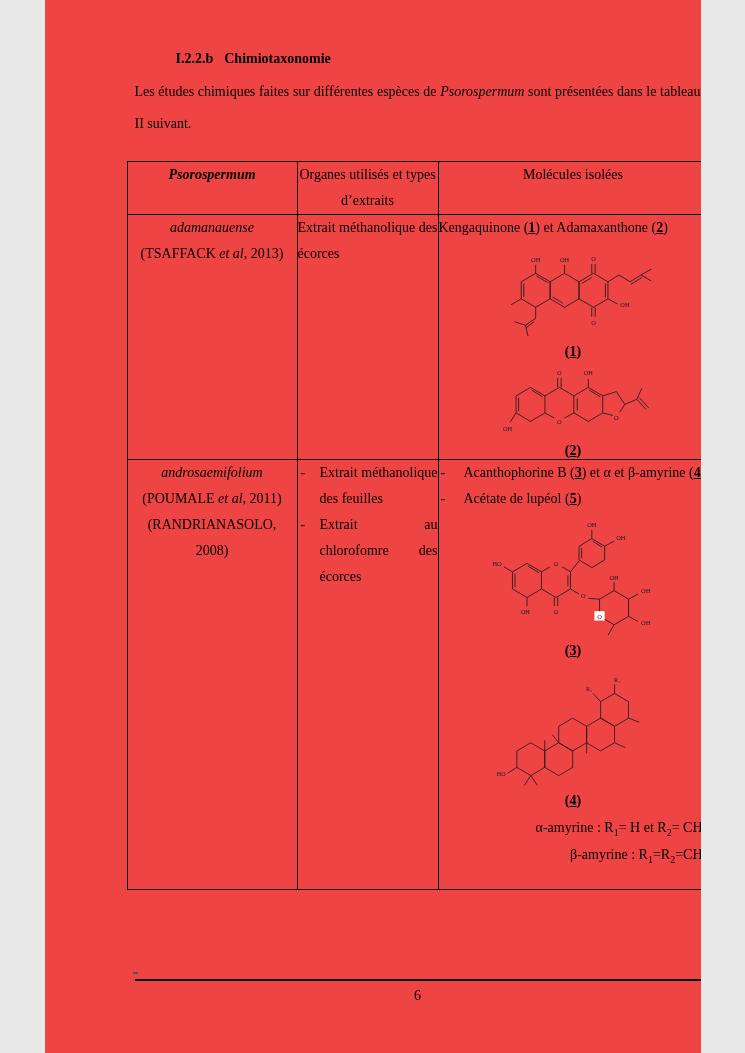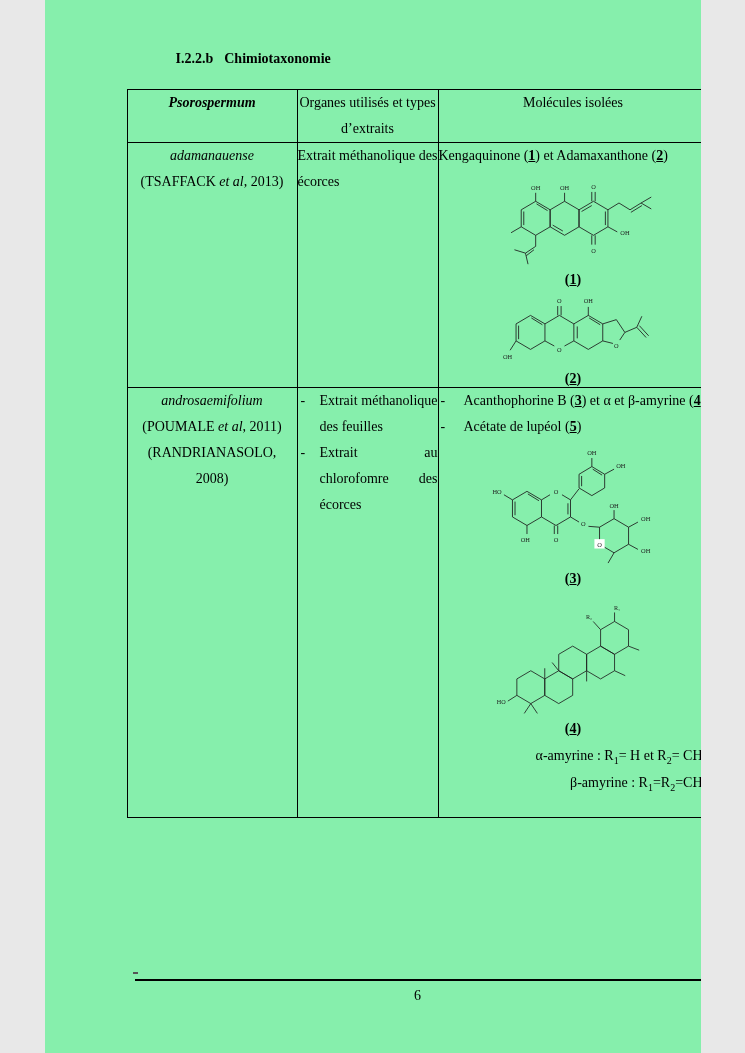--- a/index.html
+++ b/index.html
@@ -1,21 +1,21 @@
 <!DOCTYPE html>
 <html><head>
 <meta charset="utf-8">
 <style>
   * { box-sizing: border-box; }
   html,body { margin:0; padding:0; background:#e8e8e8; }
   .page {
     position: relative;
     width: 656px; height: 1053px;
     margin: 0 auto;
-    background: #86efac;
+    background: #ef4444;
     font-family: "Liberation Serif", "DejaVu Serif", serif;
     font-size: 14px;
     color: #000;
     overflow: hidden;
   }
   .content { position:absolute; left:90px; top:50px; width:566px; }
 
   .heading { font-weight:bold; line-height:18px; margin-left:41px; }
   .gap { margin-left:11px; }
   .intro { margin-top:8px; text-align:justify; line-height:32px; }
@@ -69,20 +69,21 @@
   .page-num { position:absolute; left:90px; top:986px; width:566px; text-align:center; line-height:20px; }
 </style>
 </head>
 <body>
 
 <div class="page">
   <div class="content">
 
     <div class="heading"><span class="b">I.2.2.b</span><span class="b gap">Chimiotaxonomie</span></div>
 
+    <div class="intro"><span>Les études chimiques faites sur différentes espèces de </span><span class="i">Psorospermum</span><span> sont présentées dans le tableau II suivant.</span></div>
 
 
     <table class="tbl">
       <tbody>
           <tr>
         <th class="w1 thc">
           <div><span class="bi">Psorospermum</span></div>
         </th>
         <th class="w2 thc">
           <div>Organes utilisés et types d’extraits</div>

